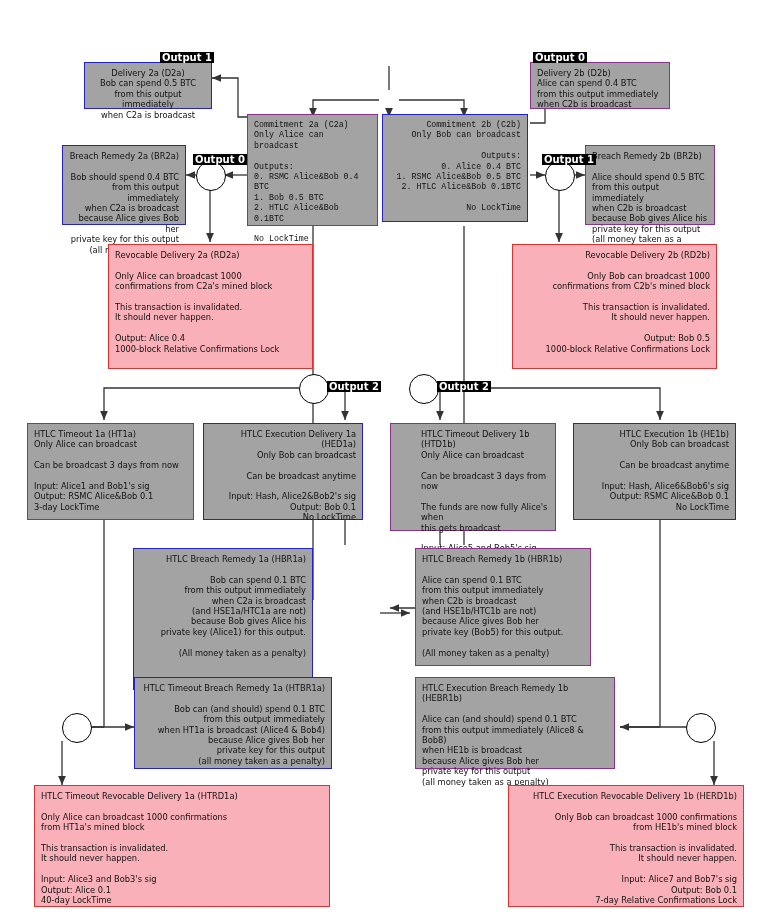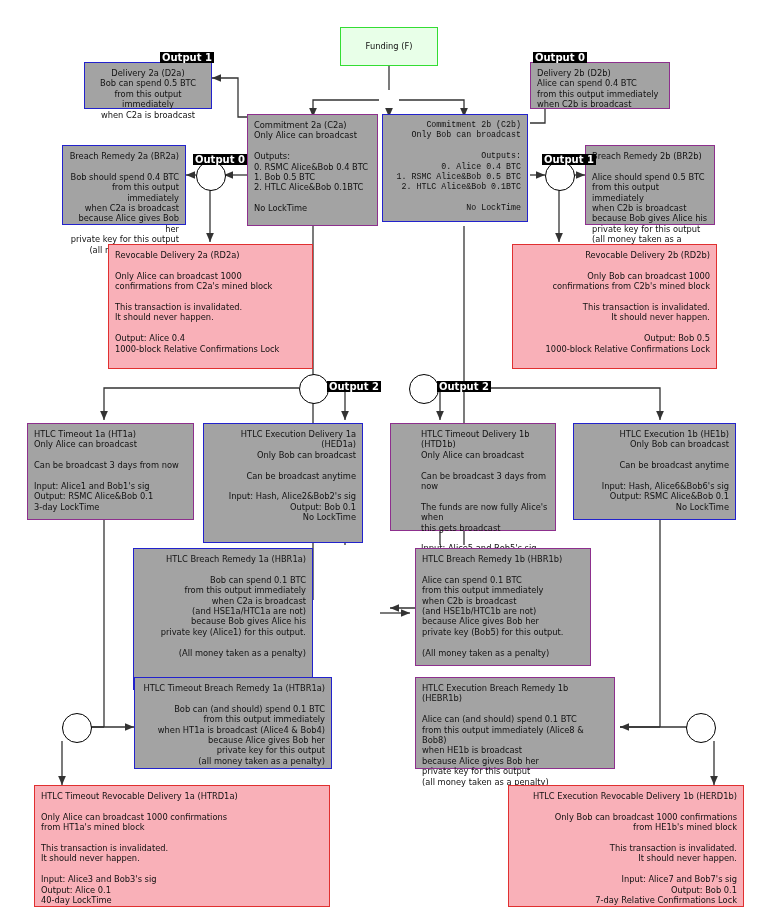--- a/index.html
+++ b/index.html
@@ -79,37 +79,34 @@
       <path d="M660,727 L620,727"></path>
       <path d="M700,727 L714,727"></path>
       <path d="M714,741 L714,785" marker-end="url(#ah)"></path>
       <path d="M700,727 L620,727" marker-end="url(#ah)"></path>
 
       <path d="M440,525 L440,545"></path>
       <path d="M464,381 L464,545"></path>
     </g>
   </svg>
 
-  <div class="box green ta-c" style="left:340px;top:27px;width:98px;height:39px;display:flex;align-items:center;justify-content:center;">
-    <span>Funding (F)</span>
-  </div>
 
   <div class="lbl" style="left:160px;top:52px;">Output 1</div>
   <div class="box blue ta-c" style="left:84px;top:62px;width:128px;height:47px;">Delivery 2a (D2a)
 Bob can spend 0.5 BTC
 from this output immediately
 when C2a is broadcast</div>
 
   <div class="lbl" style="left:533px;top:52px;">Output 0</div>
   <div class="box purple" style="left:530px;top:62px;width:140px;height:47px;">Delivery 2b (D2b)
 Alice can spend 0.4 BTC
 from this output immediately
 when C2b is broadcast</div>
 
-  <div class="box purple" style="left:247px;top:114px;width:131px;height:112px;">Commitment 2a (C2a)
+  <div class="box purple" style="left:247px;top:114px;width:131px;height:112px;font-family:Liberation Mono, monospace;">Commitment 2a (C2a)
 Only Alice can broadcast
 
 Outputs:
 0. RSMC Alice&amp;Bob 0.4 BTC
 1. Bob 0.5 BTC
 2. HTLC Alice&amp;Bob 0.1BTC
 
 No LockTime</div>
 
   <div class="box blue ta-r" style="left:382px;top:114px;width:146px;height:108px;font-family:Liberation Mono, monospace;">Commitment 2b (C2b)
@@ -179,21 +176,21 @@
 
   <div class="box purple" style="left:27px;top:423px;width:167px;height:97px;">HTLC Timeout 1a (HT1a)
 Only Alice can broadcast
 
 Can be broadcast 3 days from now
 
 Input: Alice1 and Bob1's sig
 Output: RSMC Alice&amp;Bob 0.1
 3-day LockTime</div>
 
-  <div class="box blue ta-r" style="left:203px;top:423px;width:160px;height:120px;">HTLC Execution Delivery 1a (HED1a)
+  <div class="box blue ta-r" style="left:203px;top:423px;width:160px;height:97px;">HTLC Execution Delivery 1a (HED1a)
 Only Bob can broadcast
 
 Can be broadcast anytime
 
 Input: Hash, Alice2&amp;Bob2's sig
 Output: Bob 0.1
 No LockTime</div>
 
   <div class="box purple" style="left:390px;top:423px;width:166px;height:108px;padding-left:30px;">HTLC Timeout Delivery 1b (HTD1b)
 Only Alice can broadcast

